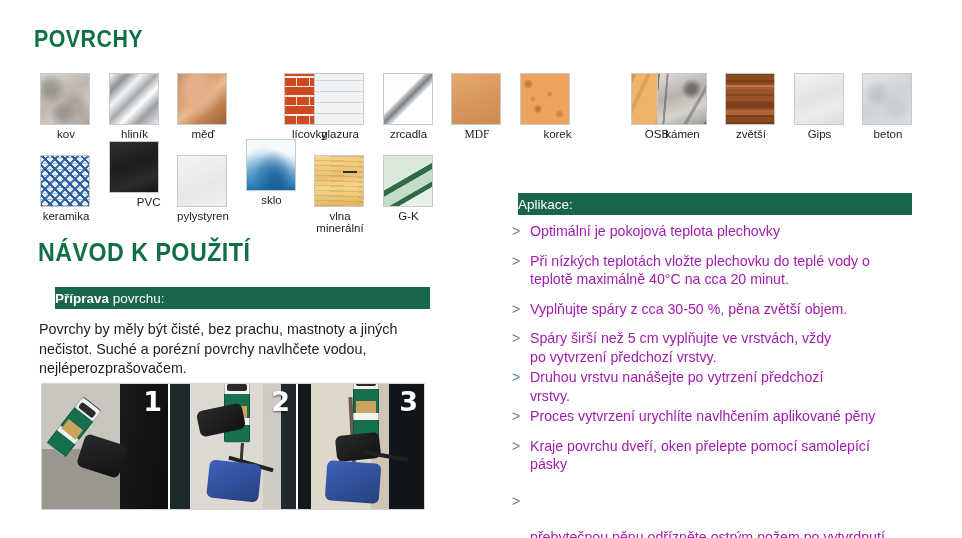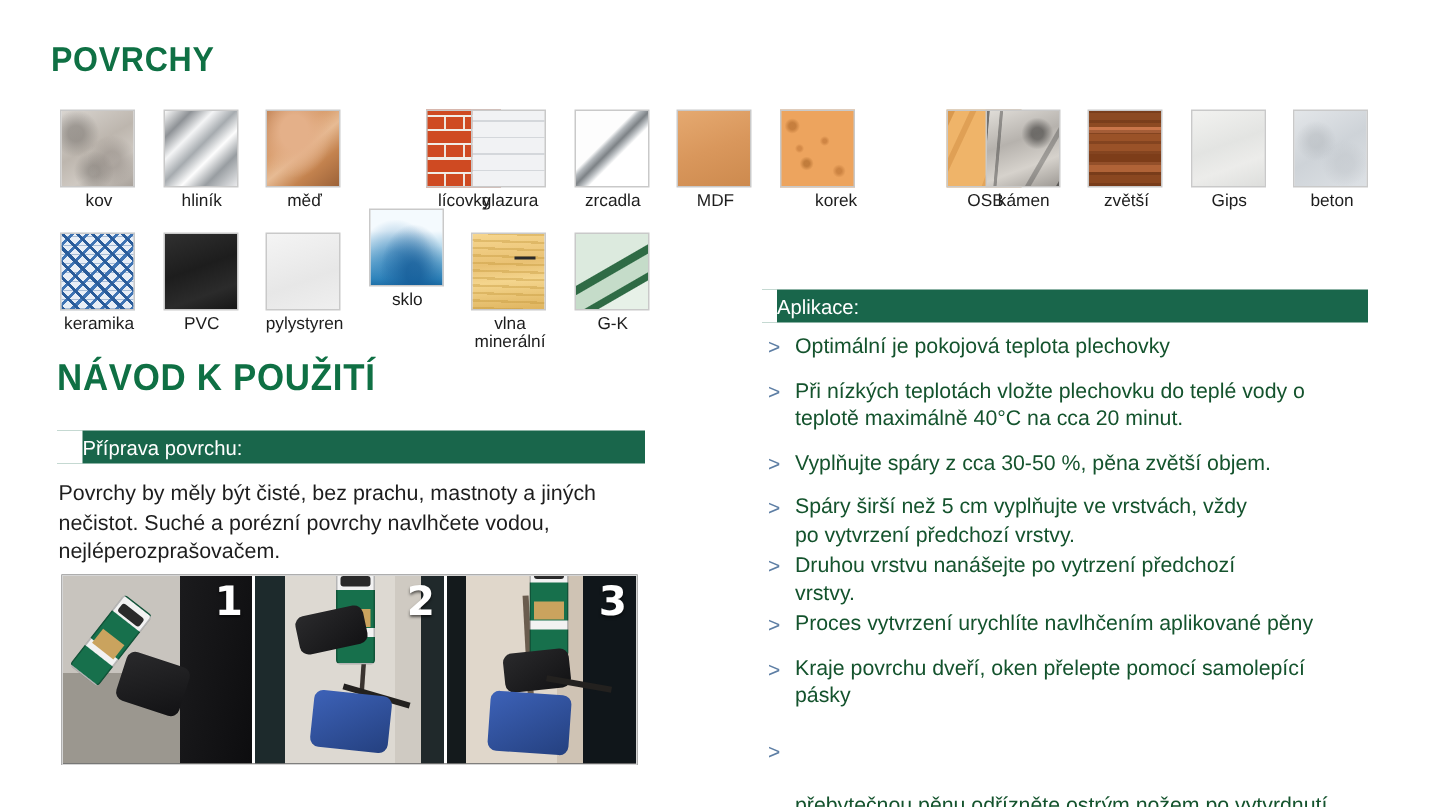--- a/index.html
+++ b/index.html
@@ -124,21 +124,21 @@
   .band{
     position:absolute;
     background:#19664b;
     color:#ffffff;
     display:flex;
     align-items:center;
     box-sizing:border-box;
   }
   .band .band-pad{width:17px;height:100%;background:#ffffff;flex:0 0 auto;}
   .band .band-txt{font-size:13.5px;white-space:nowrap;}
-  .band .band-txt b{font-weight:normal;}
+  .band .band-txt b{font-weight:bold;}
 
   #band-priprava{left:38px;top:287px;width:392px;height:22px;}
   #band-aplikace{left:508px;top:193px;width:404px;height:22px;}
   #band-aplikace .band-pad{width:10px;}
 
   
   #prep-body{
     position:absolute;left:39px;top:320px;width:400px;
     font-size:14.3px;line-height:19.5px;color:#1d1d1d;
   }
@@ -206,21 +206,21 @@
     flex:0 0 auto;
     width:18px;
     font-size:14px;
     line-height:18.5px;
     color:#5d7ea4;
     font-weight:normal;
   }
   .bullet .btxt{
     font-size:14.2px;
     line-height:18.5px;
-    color:#14532d;
+    color:#a21caf;
     white-space:pre-line;
   }
   .bullet.tight{margin-bottom:2px;}
   .bullet.wide{margin-bottom:18px;}
 </style>
 </head>
 <body>
 
 <div class="page">
 
@@ -244,21 +244,21 @@
         <span class="cap">lícovky</span>
       </div>
       <div class="swatch" style="left: 314px; top: 73px;">
         <span class="tile t-glazura"></span>
         <span class="cap">glazura</span>
       </div>
       <div class="swatch" style="left: 382.5px; top: 73px;">
         <span class="tile t-zrcadla"></span>
         <span class="cap">zrcadla</span>
       </div>
-      <div class="swatch" style="left: 451px; top: 73px;">
+      <div class="swatch" style="left: 451px; top: 73px; font-family: Liberation Serif, serif;">
         <span class="tile t-mdf"></span>
         <span class="cap">MDF</span>
       </div>
       <div class="swatch" style="left: 519.5px; top: 73px; text-align: right;">
         <span class="tile t-korek"></span>
         <span class="cap">korek</span>
       </div>
       <div class="swatch" style="left: 588px; top: 73px; padding-left: 43px;">
         <span class="tile t-osb"></span>
         <span class="cap">OSB</span>
@@ -279,21 +279,21 @@
         <span class="tile t-beton"></span>
         <span class="cap">beton</span>
       </div>
     </div>
 
   <div class="swatch-row" id="swatch-row-2">
       <div class="swatch" style="left: 40px; top: 155px;">
         <span class="tile t-keramika"></span>
         <span class="cap">keramika</span>
       </div>
-      <div class="swatch" style="left: 108.5px; top: 155px;">
+      <div class="swatch" style="left: 108.5px; top: 141px; text-align: right;">
         <span class="tile t-pvc"></span>
         <span class="cap">PVC</span>
       </div>
       <div class="swatch" style="left: 177px; top: 155px;">
         <span class="tile t-pylystyren"></span>
         <span class="cap">pylystyren</span>
       </div>
       <div class="swatch" style="left: 245.5px; top: 139px;">
         <span class="tile t-sklo"></span>
         <span class="cap">sklo</span>

